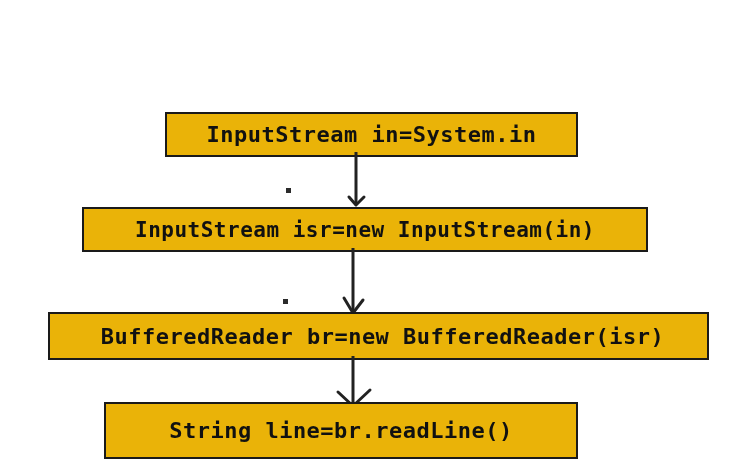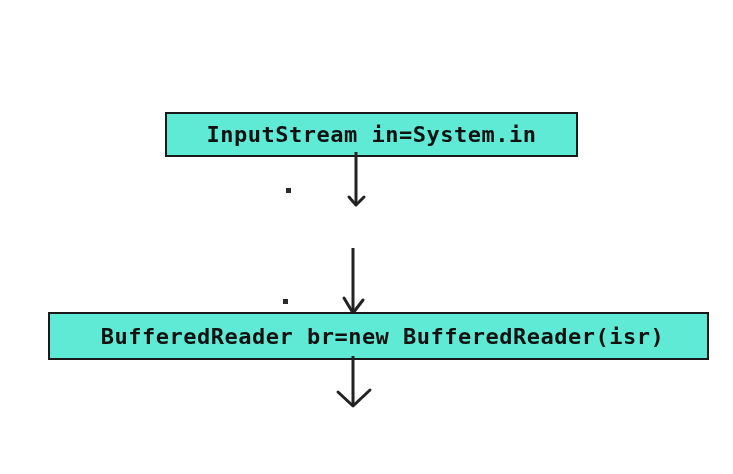--- a/index.html
+++ b/index.html
@@ -27,21 +27,21 @@
     font-size: 20px;
     line-height: 26px;
     color: #000000;
     letter-spacing: 0px;
     white-space: nowrap;
   }
   .node {
     position: absolute;
     box-sizing: border-box;
     border: 2px solid #1a1a1a;
-    background: #5eead4;
+    background: #eab308;
     display: flex;
     align-items: center;
     justify-content: center;
   }
   .node-label {
     font-family: "DejaVu Sans Mono", "Liberation Mono", monospace;
     font-weight: bold;
     color: #111111;
     white-space: nowrap;
     letter-spacing: 0.5px;
@@ -88,20 +88,23 @@
 
   <div class="connector" id="edge-1">
     <svg width="60" height="60" viewBox="0 0 60 60" aria-hidden="true">
       <line x1="26" y1="0" x2="26" y2="52" stroke="#222222" stroke-width="3"></line>
       <path d="M 19 45 L 26 53 L 34 45" fill="none" stroke="#222222" stroke-width="3" stroke-linecap="round" stroke-linejoin="round"></path>
     </svg>
   </div>
 
   <div class="speck" id="speck-1"></div>
 
+  <div class="node" id="node-2">
+    <span class="node-label">InputStream isr=new InputStream(in)</span>
+  </div>
 
   <div class="connector" id="edge-2">
     <svg width="60" height="70" viewBox="0 0 60 70" aria-hidden="true">
       <line x1="27" y1="0" x2="27" y2="64" stroke="#222222" stroke-width="3"></line>
       <path d="M 18 50 L 27 65 L 37 52" fill="none" stroke="#222222" stroke-width="3" stroke-linecap="round" stroke-linejoin="round"></path>
     </svg>
   </div>
 
   <div class="speck" id="speck-2"></div>
 
@@ -109,14 +112,17 @@
     <span class="node-label">BufferedReader br=new BufferedReader(isr)</span>
   </div>
 
   <div class="connector" id="edge-3">
     <svg width="70" height="54" viewBox="0 0 70 54" aria-hidden="true">
       <line x1="33" y1="0" x2="33" y2="48" stroke="#222222" stroke-width="3"></line>
       <path d="M 18 36 L 33 50 L 50 34" fill="none" stroke="#222222" stroke-width="3" stroke-linecap="round" stroke-linejoin="round"></path>
     </svg>
   </div>
 
+  <div class="node" id="node-4">
+    <span class="node-label">String line=br.readLine()</span>
+  </div>
 
 </div>
 
 </body></html>

